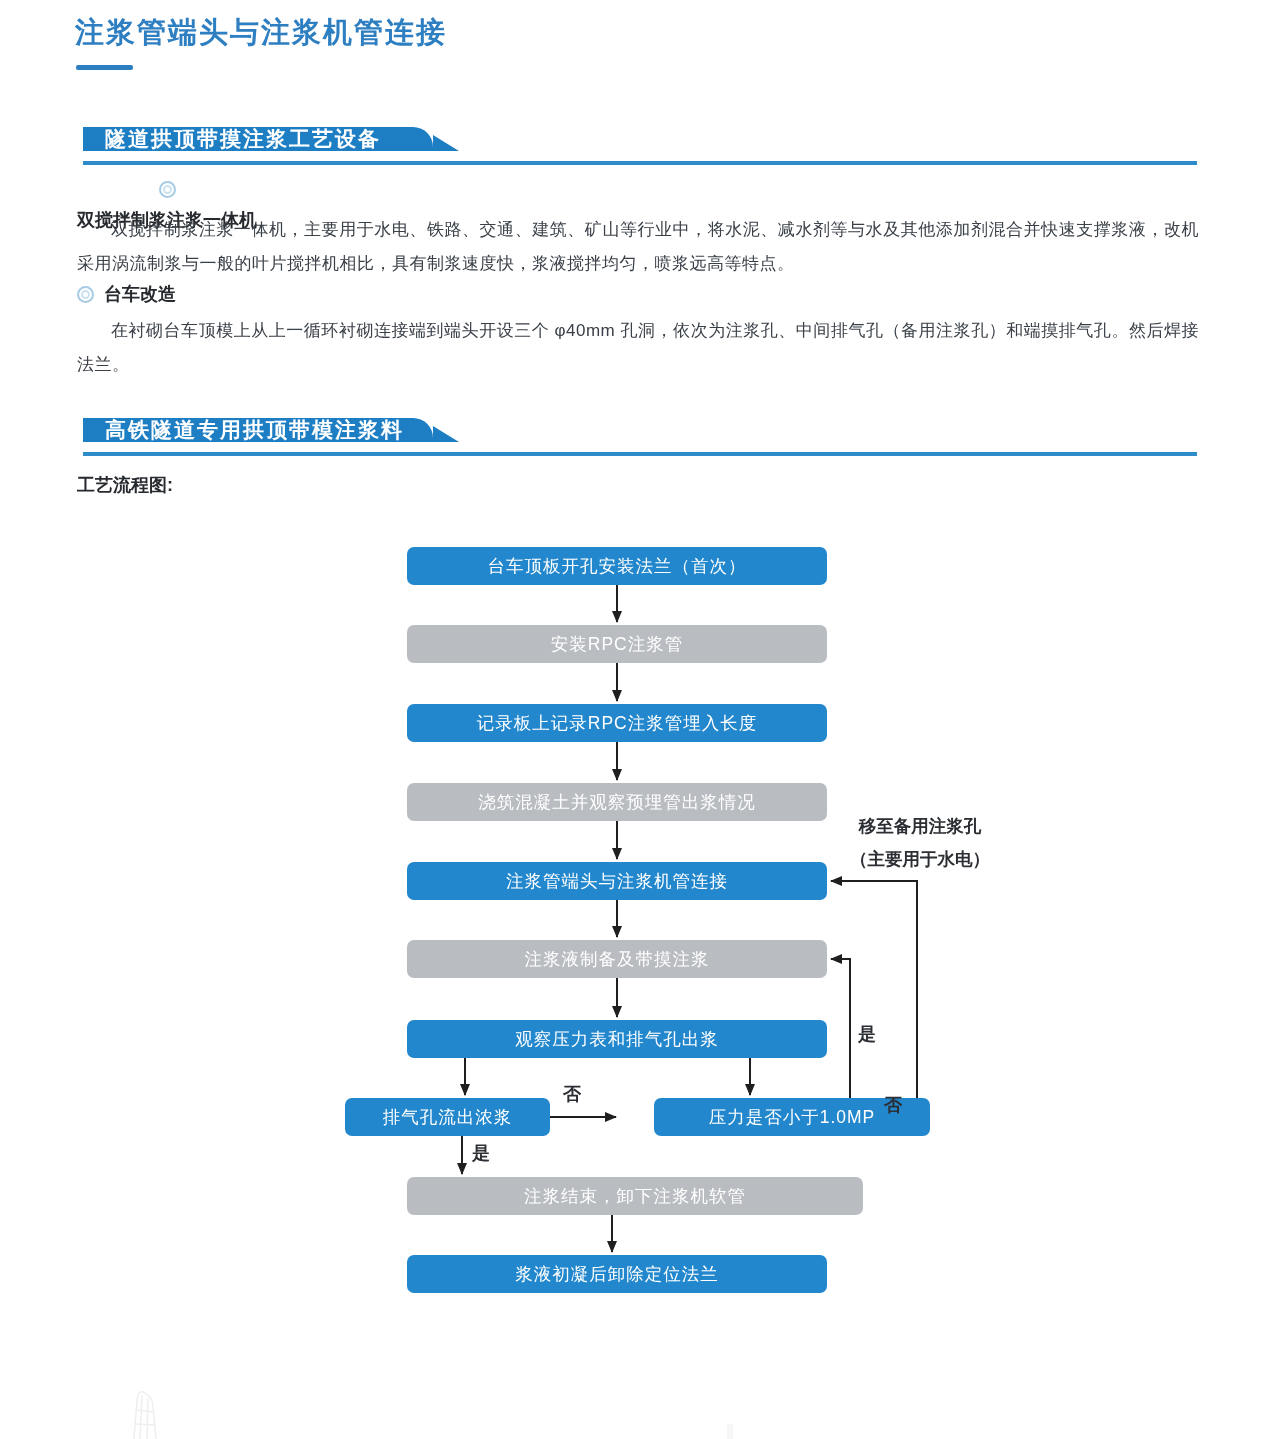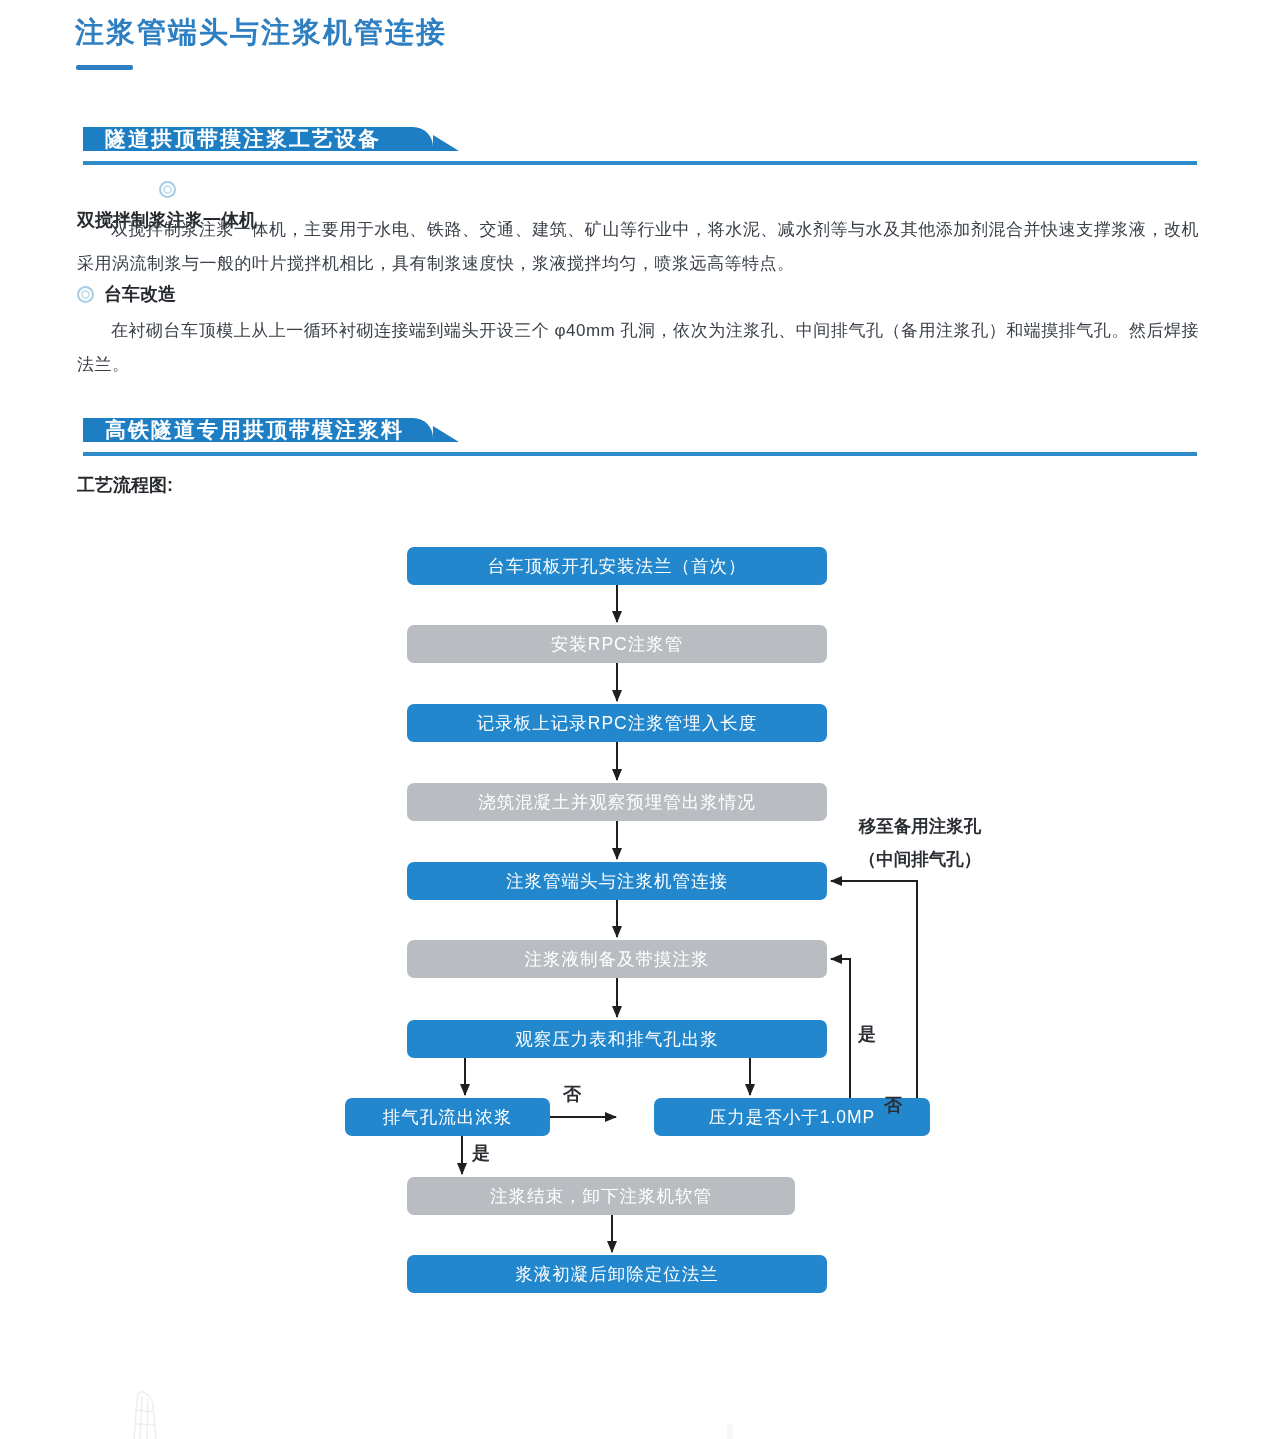--- a/index.html
+++ b/index.html
@@ -99,31 +99,31 @@
 
     <div class="flow-box blue" style="left:407px;top:17px;width:420px;">台车顶板开孔安装法兰（首次）</div>
     <div class="flow-box gray" style="left:407px;top:95px;width:420px;">安装RPC注浆管</div>
     <div class="flow-box blue" style="left:407px;top:174px;width:420px;">记录板上记录RPC注浆管埋入长度</div>
     <div class="flow-box gray" style="left:407px;top:253px;width:420px;">浇筑混凝土并观察预埋管出浆情况</div>
     <div class="flow-box blue" style="left:407px;top:332px;width:420px;">注浆管端头与注浆机管连接</div>
     <div class="flow-box gray" style="left:407px;top:410px;width:420px;">注浆液制备及带摸注浆</div>
     <div class="flow-box blue" style="left:407px;top:490px;width:420px;">观察压力表和排气孔出浆</div>
     <div class="flow-box blue" style="left:345px;top:568px;width:205px;">排气孔流出浓浆</div>
     <div class="flow-box blue" style="left:620px;top:568px;width:276px;margin-left:34px;">压力是否小于1.0MP</div>
-    <div class="flow-box gray" style="left:407px;top:647px;width:388px;">注浆结束，卸下注浆机软管</div>
+    <div class="flow-box gray" style="left:407px;top:647px;width:456px;">注浆结束，卸下注浆机软管</div>
     <div class="flow-box blue" style="left:407px;top:725px;width:420px;">浆液初凝后卸除定位法兰</div>
 
     <div class="branch-label" style="left:563px;top:552px;">否</div>
     <div class="branch-label" style="left:472px;top:611px;">是</div>
     <div class="branch-label" style="left:858px;top:492px;">是</div>
     <div class="branch-label" style="left:884px;top:563px;">否</div>
 
     <div class="flow-annot">
       <div>移至备用注浆孔</div>
-      <div>（中间排气孔）</div>
+      <div>（主要用于水电）</div>
     </div>
   </div>
 
   <svg class="watermark" style="left:112px;top:1386px;" width="90" height="53" viewBox="0 0 90 53">
     <g fill="none" stroke="#E3E3E3" stroke-width="1.5">
       <path d="M22,53 L25,14 Q26,4 31,6 L37,10 Q40,12 41,20 L44,53"></path>
       <path d="M28,53 L30,10"></path>
       <path d="M35,53 L36,12"></path>
       <path d="M25,24 L42,26"></path>
       <path d="M24,38 L43,39"></path>

